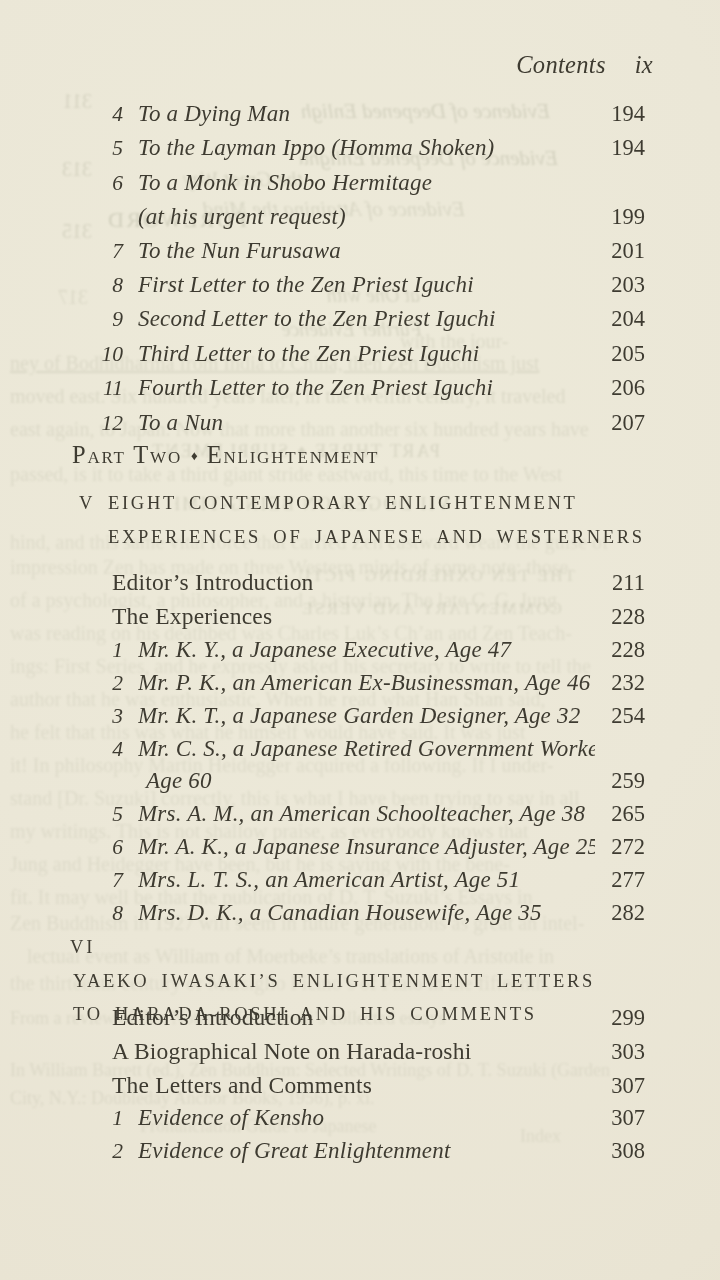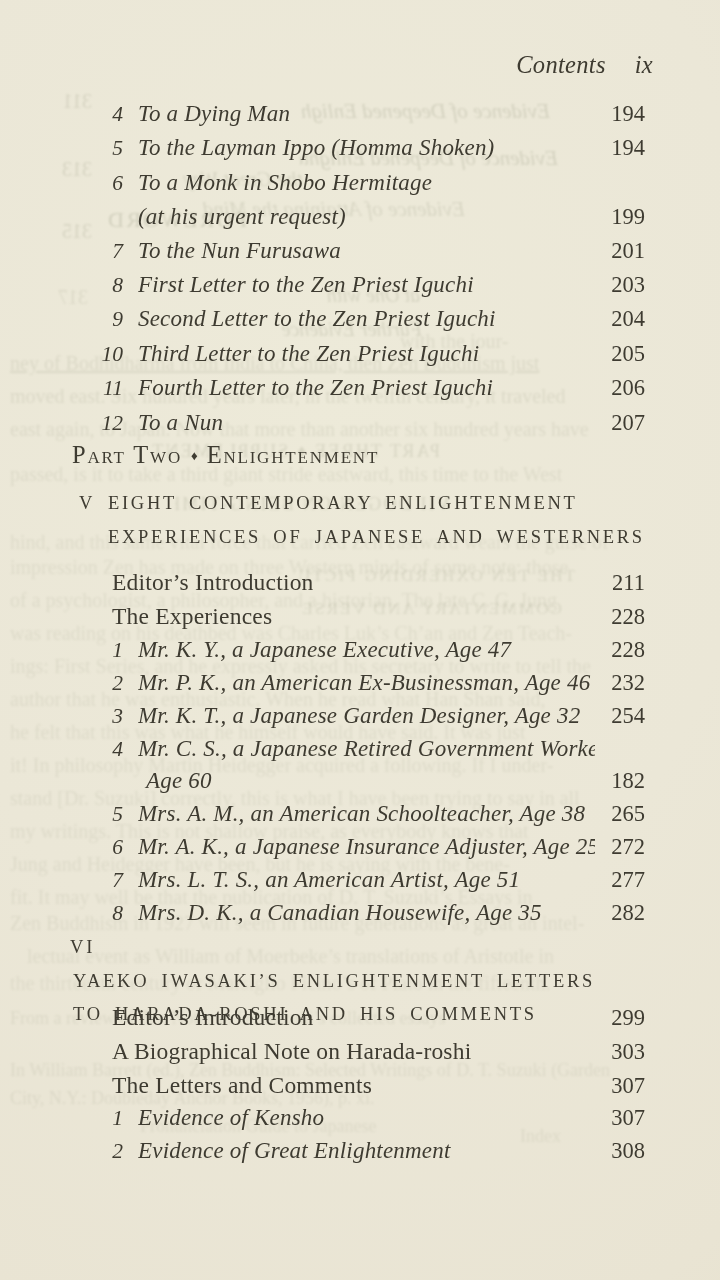--- a/index.html
+++ b/index.html
@@ -209,21 +209,21 @@
           <span class="pg">254</span>
         </div>
         <div class="row">
           <span class="n">4</span>
           <span class="t">Mr. C. S., a Japanese Retired Government Worker,</span>
           <span class="pg"></span>
         </div>
         <div class="row">
           <span class="n"></span>
           <span class="t ind">Age 60</span>
-          <span class="pg">182</span>
+          <span class="pg">259</span>
         </div>
         <div class="row">
           <span class="n">5</span>
           <span class="t">Mrs. A. M., an American Schoolteacher, Age 38</span>
           <span class="pg">265</span>
         </div>
         <div class="row">
           <span class="n">6</span>
           <span class="t">Mr. A. K., a Japanese Insurance Adjuster, Age 25</span>
           <span class="pg">272</span>

